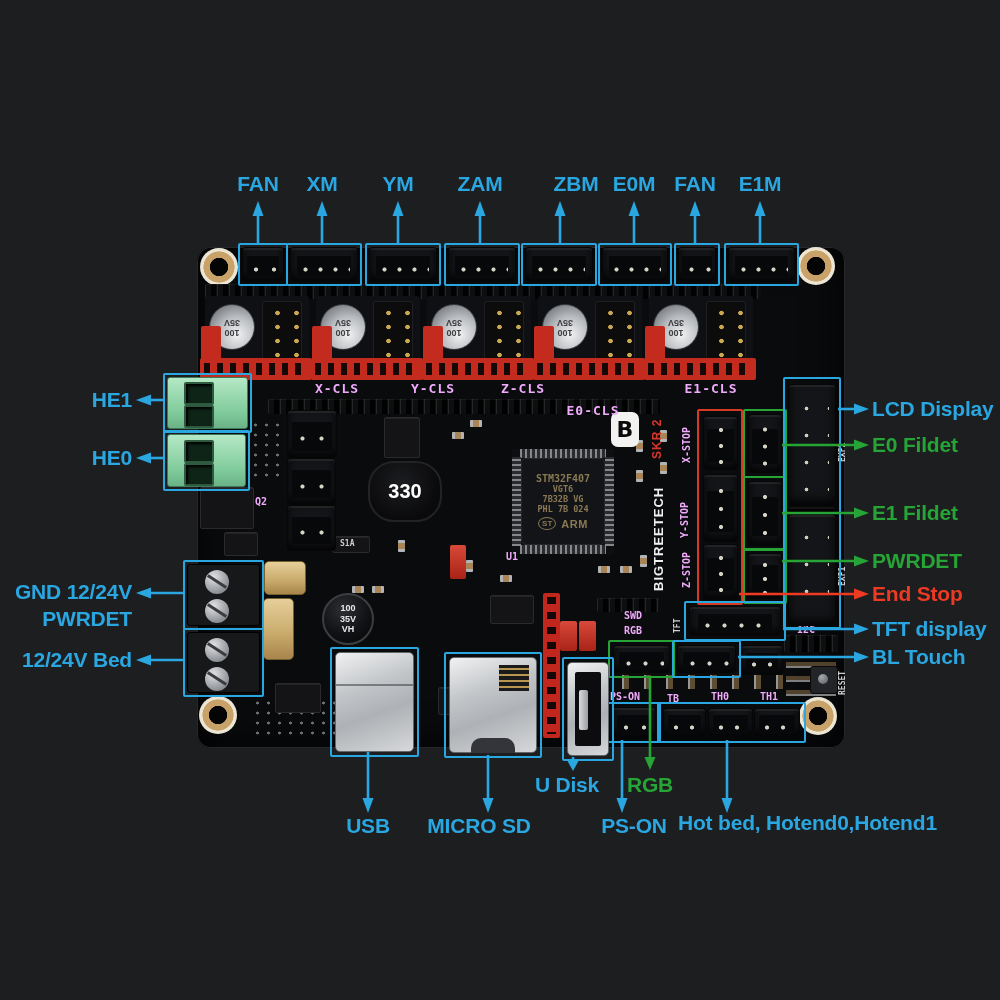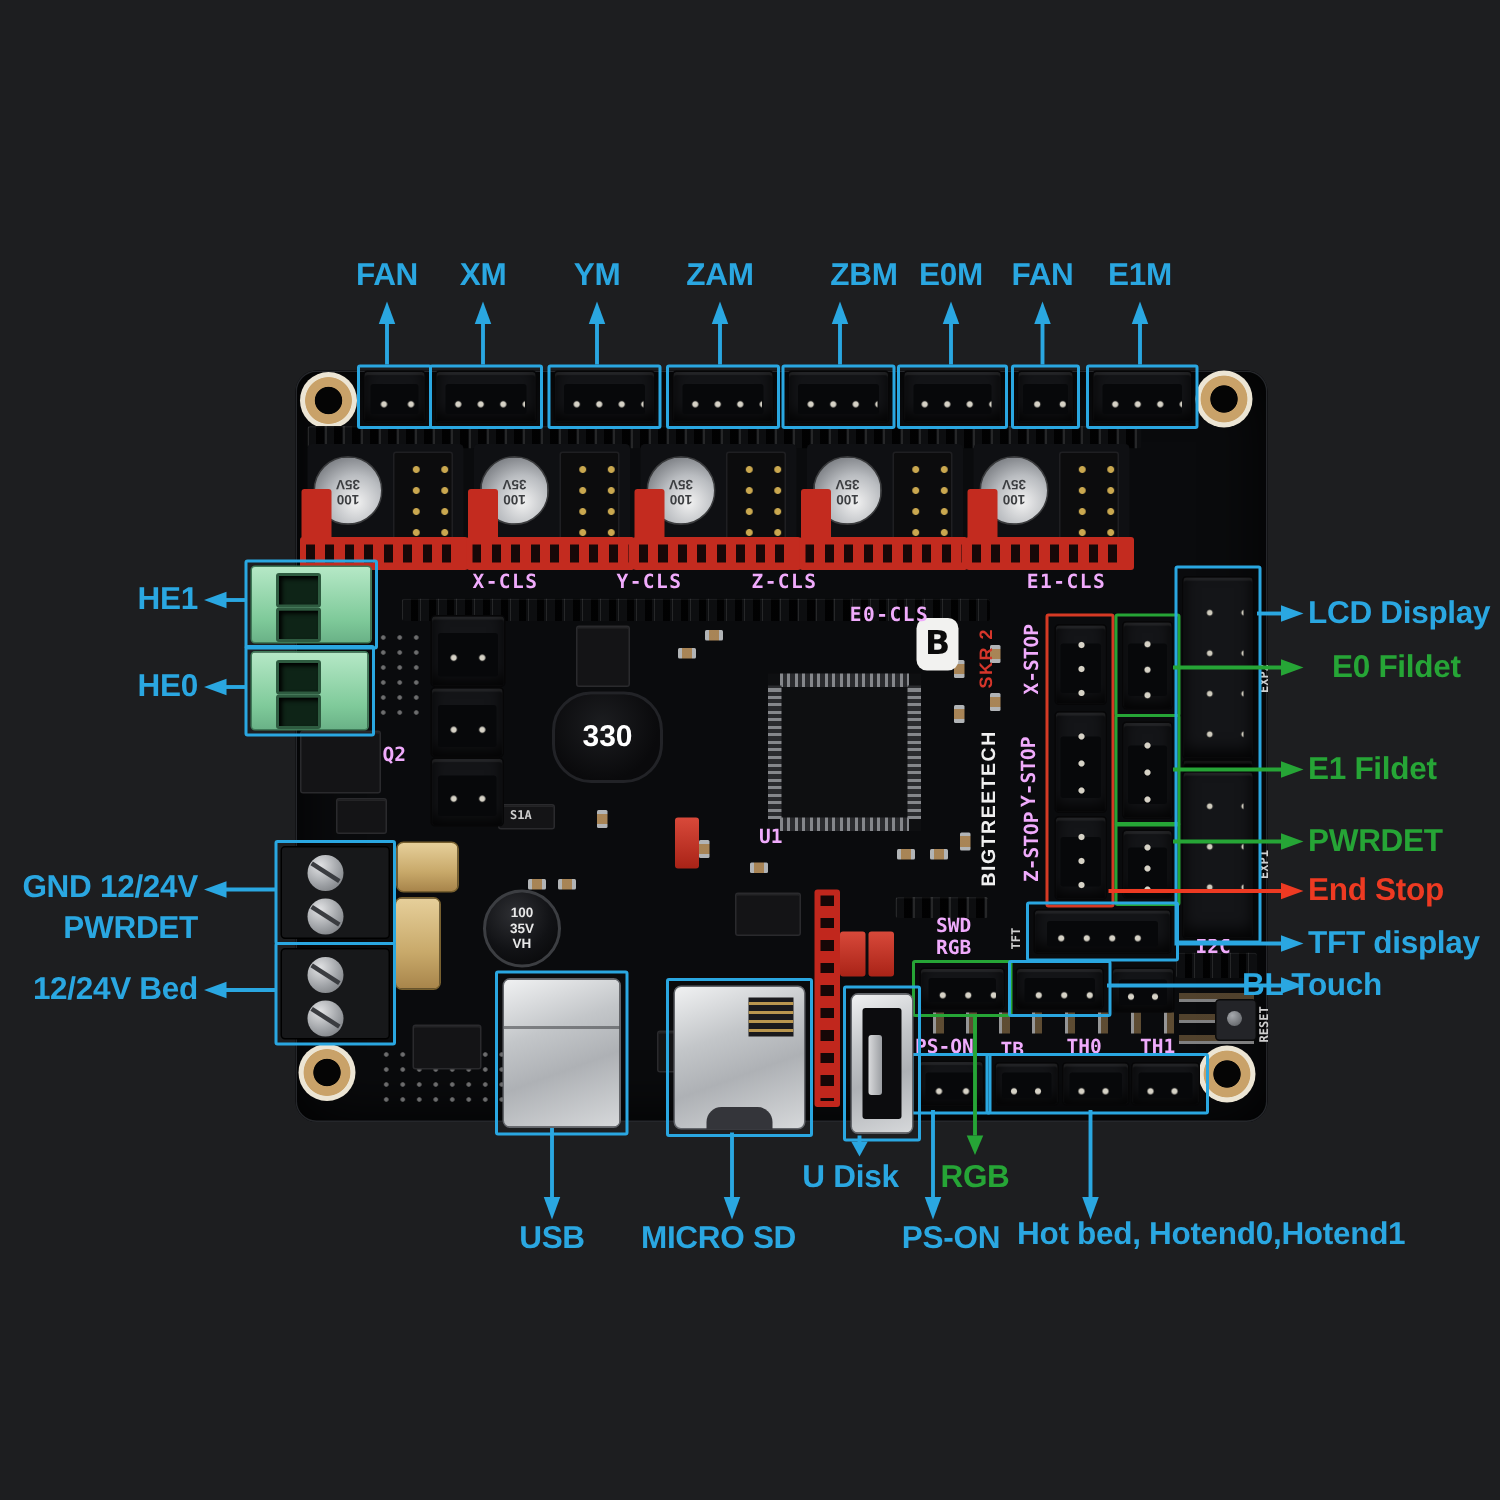--- a/index.html
+++ b/index.html
@@ -45,21 +45,21 @@
         border-radius:2px;background-image:radial-gradient(circle,#caa84f 2px,transparent 2.6px);
         background-size:19px 14px;background-position:5px 4px;}
   .dredL{position:absolute;left:-4px;top:30px;width:20px;height:34px;background:#c32b1f;border-radius:2px;}
   .dredS{position:absolute;left:-5px;top:62px;width:112px;height:22px;background:#c32b1f;border-radius:2px;overflow:hidden;}
   .dredS::after{content:"";position:absolute;left:4px;right:4px;top:5px;bottom:5px;
         background-image:repeating-linear-gradient(90deg,#170808 0 6px,transparent 6px 13px);}
   
   .silk{position:absolute;color:#f0abfc;font:700 13px "DejaVu Sans Mono",monospace;letter-spacing:1px;
         white-space:nowrap;z-index:5;}
   .silk.cc{transform:translateX(-50%);}
-  .silk.s9{font-size:13px;letter-spacing:0;}
+  .silk.s9{font-size:10px;letter-spacing:0;}
   .silk.s8{font-size:8px;letter-spacing:0;color:#cfcfcf;}
   .vert{writing-mode:vertical-rl;transform:rotate(180deg);}
   
   .greenterm{position:absolute;inset:2px;background:linear-gradient(180deg,#b5e8c6,#7fca9a 70%,#6ab287);
         border-radius:3px;border:1px solid #3f7a58;z-index:4;}
   .thole{position:absolute;width:26px;height:19px;background:#0e2417;border:2px solid #2e5b40;border-radius:2px;
         box-shadow:inset 2px 2px 3px #000;}
   .pblk{position:absolute;inset:2px;background:#17181a;border-radius:3px;border:1px solid #000;z-index:4;}
   .screw{position:absolute;width:24px;height:24px;border-radius:50%;overflow:hidden;
         background:radial-gradient(circle at 35% 30%,#e2e3e5,#9fa2a6 55%,#6c6f73);}
@@ -292,20 +292,30 @@
       <span>330</span>
     </div>
   <div class="chip" style="left:332px;top:536px;width:36px;height:15px;"></div>
   <div class="silk s8" style="left:340px;top:539px;">S1A</div>
 
   <div class="qfp">
     <div class="pt"></div>
       <div class="pb"></div>
       <div class="pl"></div>
       <div class="pr"></div>
+    <div class="die">
+      <span class="t1">STM32F407</span>
+      <span class="tx">VGT6</span>
+      <span class="tx">7B32B VG</span>
+      <span class="tx">PHL 7B 024</span>
+      <span class="armrow">
+          <span class="stlogo">ST</span>
+          <span class="arm">ARM</span>
+        </span>
+    </div>
   </div>
   <div class="silk s9" style="left:506px;top:551px;">U1</div>
 
   <div class="logo">
       <span>B</span>
     </div>
   <div class="modelv vert" style="left:650px;top:411px;height:48px;">SKR 2</div>
   <div class="brandv vert" style="left:651px;top:459px;height:132px;">BIGTREETECH</div>
 
   <div class="silk s9 vert" style="left:681px;top:417px;height:46px;">X-STOP</div>
@@ -582,26 +592,26 @@
 
   <div class="lbl ra" style="right:868px;top:388px;">HE1</div>
   <div class="lbl ra" style="right:868px;top:446px;">HE0</div>
   <div class="lbl ra" style="right:868px;top:578px;margin-left:20px;">
     <span class="ln">GND 12/24V</span>
       <span class="ln">PWRDET</span>
   </div>
   <div class="lbl ra" style="right:868px;top:648px;">12/24V Bed</div>
 
   <div class="lbl" style="left:872px;top:397px;">LCD Display</div>
-  <div class="lbl green" style="left:872px;top:433px;margin-left:16px;">E0 Fildet</div>
+  <div class="lbl green" style="left:872px;top:433px;">E0 Fildet</div>
   <div class="lbl green" style="left:872px;top:501px;">E1 Fildet</div>
   <div class="lbl green" style="left:872px;top:549px;">PWRDET</div>
   <div class="lbl red" style="left:872px;top:582px;">End Stop</div>
   <div class="lbl" style="left:872px;top:617px;">TFT display</div>
-  <div class="lbl" style="left:828px;top:645px;text-align:right;">BL Touch</div>
+  <div class="lbl" style="left:872px;top:645px;text-align:right;">BL Touch</div>
 
   <div class="lbl cc" style="left:368px;top:814px;">USB</div>
   <div class="lbl cc" style="left:479px;top:814px;">MICRO SD</div>
   <div class="lbl cc" style="left:567px;top:773px;">U Disk</div>
   <div class="lbl cc" style="left:634px;top:814px;">PS-ON</div>
   <div class="lbl cc green" style="left:650px;top:773px;">RGB</div>
   <div class="lbl" style="left:678px;top:812px;width:244px;text-align:right;">
     <span class="ln2">Hot bed, Hotend0,Hotend1</span>
   </div>
 

